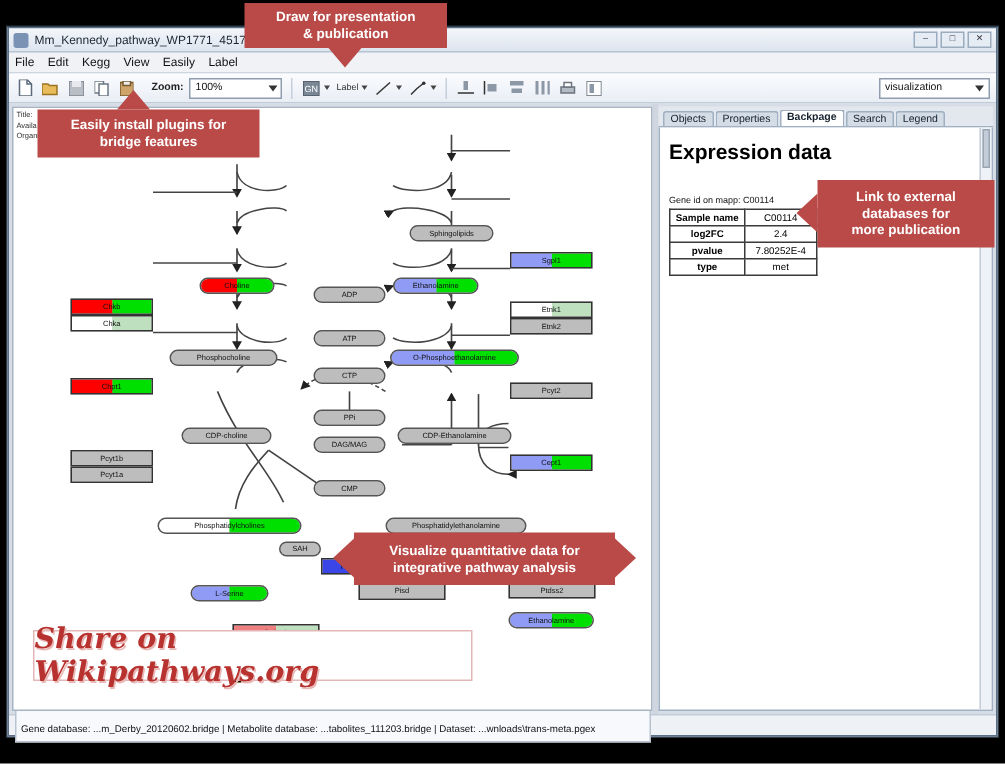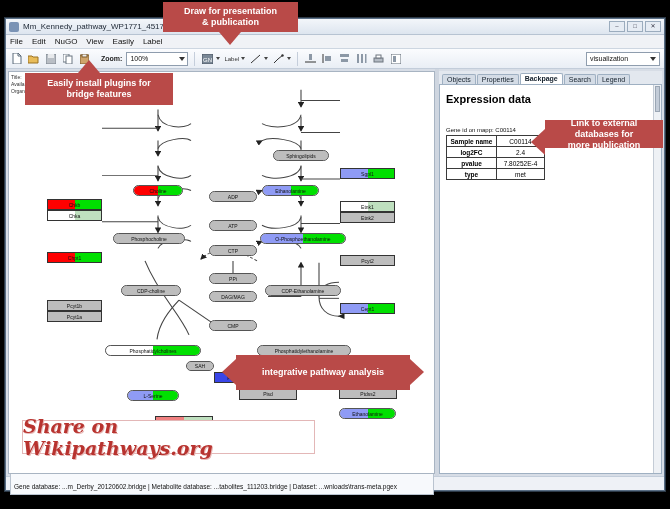--- a/index.html
+++ b/index.html
@@ -87,21 +87,21 @@
          background:#d4dce6; color:#14202c; border-radius:2px 2px 0 0;}
   .tab.active { background:#fff; font-weight:bold; padding-bottom:2px; }
   .backpage { flex:1; background:#fff; border:1px solid #9fb0c2; border-top:none;
               overflow:hidden; position:relative; padding:5px 6px; }
   .db-head {
     border:1px solid #2b2b2b; background:#f2f2f2; font-size:8px; font-weight:bold;
     padding:2px 4px; color:#000; margin-bottom:3px; width:86px;
   }
   .db-link { font-size:7px; color:#1a3fd0; text-decoration:underline; margin:0 0 7px 4px; display:block;}
   .db-plain { font-size:7px; color:#111; margin:0 0 7px 4px; display:block;}
-  .exp-head { font-size:11px; font-weight:bold; color:#000; margin:3px 0 22px 0; }
+  .exp-head { font-size:14px; font-weight:bold; color:#000; margin:3px 0 22px 0; }
   .gid { font-size:6px; color:#111; margin-bottom:2px; }
   table.expr { border-collapse:collapse; }
   table.expr td { border:1px solid #3a3a3a; font-size:6.5px; padding:1px 3px;
                   text-align:center; color:#000; height:11px; }
   table.expr td.k { width:50px; font-weight:bold; background:#fff;}
   table.expr td.v { width:48px; }
   .scrolly { position:absolute; right:0; top:0; bottom:0; width:8px; background:#eef1f5;
              border-left:1px solid #c4ccd6;}
   .scrolly .thumb{ position:absolute;top:1px;left:1px;right:1px;height:26px;background:#c3ccd8;border:1px solid #9aa6b4;}
   
@@ -138,21 +138,21 @@
     <div class="tb-buttons">
       <div class="tb-btn">–</div>
       <div class="tb-btn">□</div>
       <div class="tb-btn">✕</div>
     </div>
   </div>
 
   <div class="menubar">
     <span>File</span>
     <span>Edit</span>
-    <span>NuGO</span>
+    <span>Kegg</span>
     <span>View</span>
     <span>Easily</span>
     <span>Label</span>
   </div>
 
   <div class="toolbar">
     <div class="tbtn">
       <svg width="10" height="11" viewBox="0 0 10 11">
           <path d="M1 0h5l3 3v8H1z" fill="#fff" stroke="#5a6a7a"></path>
           <path d="M6 0v3h3" fill="none" stroke="#5a6a7a"></path>
@@ -568,28 +568,29 @@
   <span>&amp; publication</span>
 </div>
 <div class="arrowdown" style="left:219px; top:32px;"></div>
 
 <div class="ann" style="left:25px; top:73px; width:148px; height:32px; font-size:9px; flex-direction:column;">
   <span>Easily install plugins for</span>
   <span>bridge features</span>
 </div>
 <div class="arrowup" style="left:78px; top:60px;"></div>
 
-<div class="ann" style="left:545px; top:120px; width:118px; height:28px; font-size:9px; flex-direction:column;">
+<div class="ann" style="left:545px; top:120px; width:118px; height:45px; font-size:9px; flex-direction:column;">
   <span>Link  to external</span>
   <span>databases  for</span>
   <span>more publication</span>
 </div>
 <div class="arrowleft" style="left:531px; top:129px;"></div>
 
 <div class="ann" style="left:236px; top:355px; width:174px; height:35px; font-size:9px; flex-direction:column;">
+  <span>Visualize quantitative data  for</span>
   <span>integrative pathway analysis</span>
 </div>
 <div class="arrowleft" style="left:222px; top:359px;"></div>
 <div class="arrowright" style="left:410px; top:359px;"></div>
 
 <div class="sharebox">
   <span>Share on Wikipathways.org</span>
 </div>
 
 </body></html>

